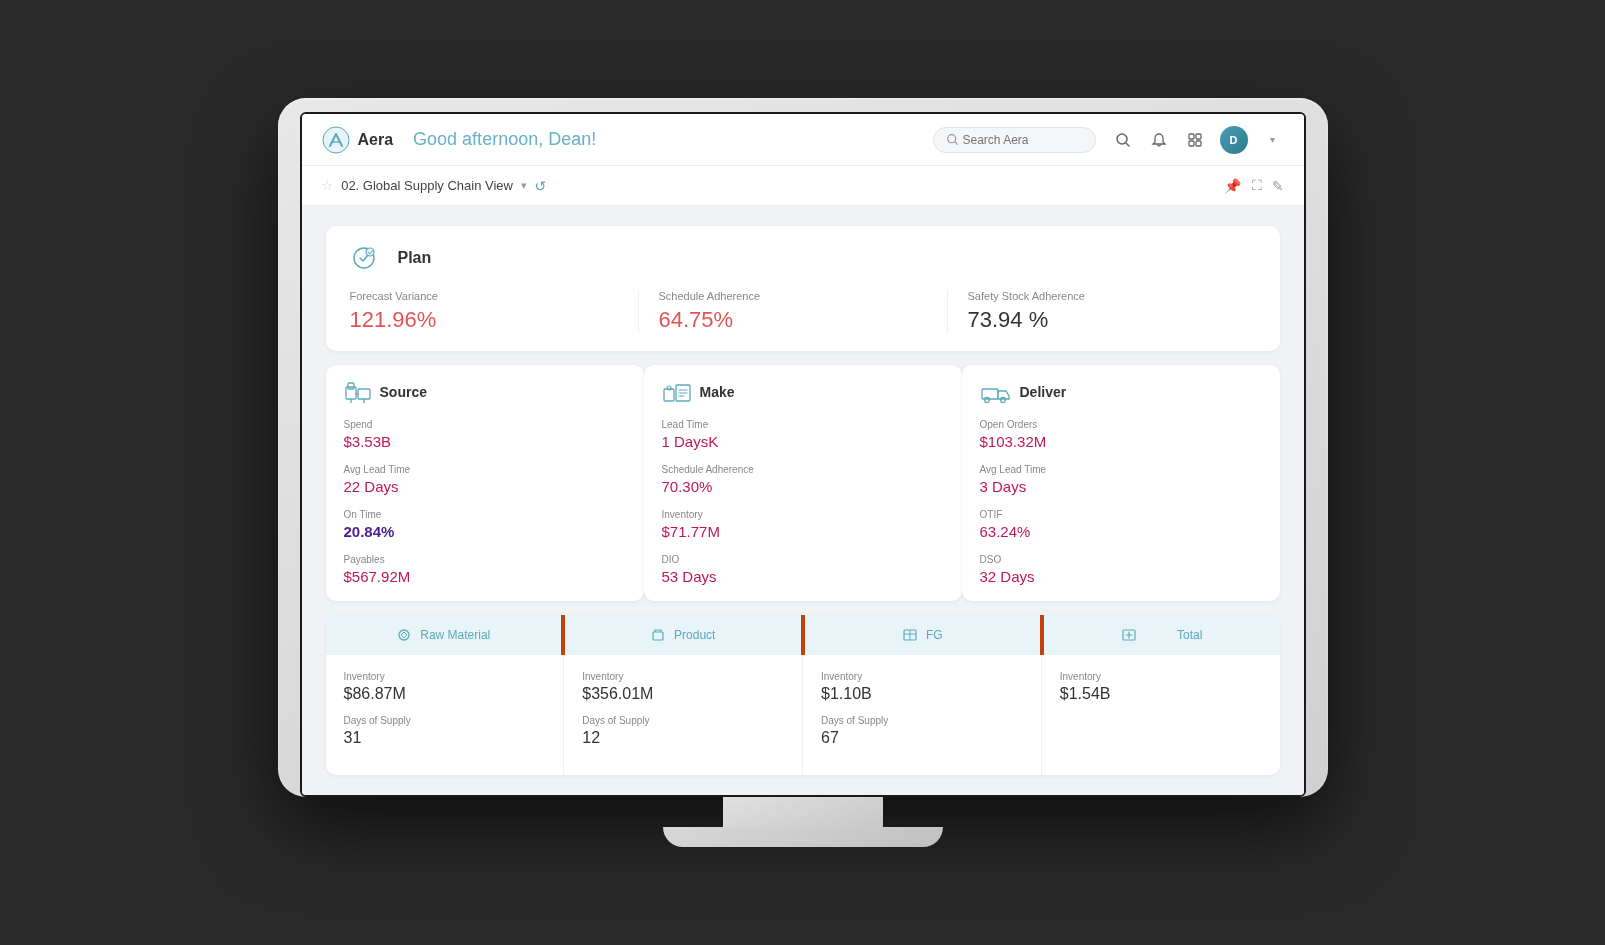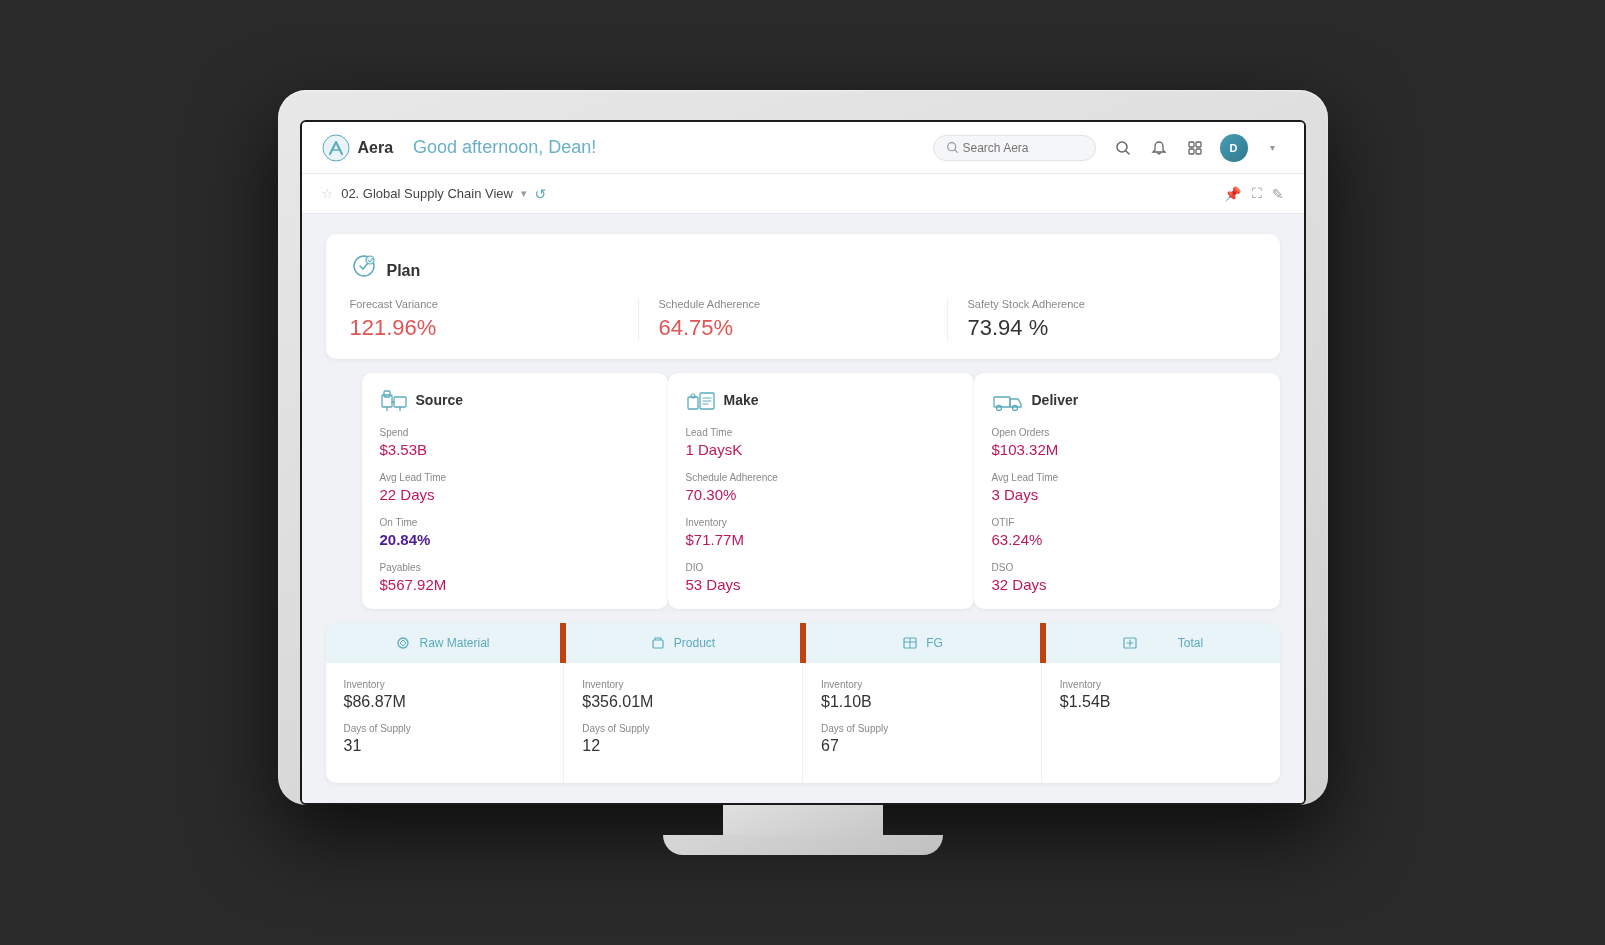--- a/index.html
+++ b/index.html
@@ -9,21 +9,21 @@
       align-items: center;
       justify-content: center;
       min-height: 100vh;
       font-family: -apple-system, BlinkMacSystemFont, 'Segoe UI', sans-serif;
     }
 
     .monitor-outer {
       width: 1050px;
       background: linear-gradient(160deg, #e8e8e8 0%, #d0d0d0 100%);
       border-radius: 28px;
-      padding: 30px 22px 0 22px;
+      padding: 14px 22px 0 22px;
       box-shadow: 0 30px 80px rgba(0,0,0,0.7), inset 0 1px 2px rgba(255,255,255,0.5);
     }
 
     .monitor-screen {
       background: #f0f2f5;
       border-radius: 6px;
       overflow: hidden;
       border: 2px solid #1a1a1a;
     }
 
@@ -167,22 +167,22 @@
     .card {
       background: #ffffff;
       border-radius: 10px;
       padding: 18px 24px;
       margin-bottom: 14px;
       box-shadow: 0 1px 4px rgba(0,0,0,0.06);
     }
 
     .card-header {
       display: flex;
-      align-items: flex-end;
-      gap: 9px;
+      align-items: center;
+      gap: 20px;
       margin-bottom: 18px;
     }
 
     .card-title {
       font-size: 16px;
       font-weight: 600;
       color: #333;
     }
 
     
@@ -218,21 +218,20 @@
     }
 
     .metric-value.red {
       color: #e05555;
     }
 
     
     .smd-row {
       display: flex;
       margin-bottom: 14px;
-      margin-left: 36px;
     }
 
     .smd-card {
       flex: 1;
       background: #ffffff;
       border-radius: 10px;
       padding: 16px 18px;
       box-shadow: 0 1px 4px rgba(0,0,0,0.06);
     }
 
@@ -288,21 +287,21 @@
     .inv-tab {
       flex: 1;
       display: flex;
       align-items: center;
       justify-content: center;
       gap: 8px;
       padding: 12px 16px;
       font-size: 12px;
       font-weight: 500;
       color: #5baabc;
-      border-right: 6px solid #c2410c;
+      border-right: 4px solid #c2410c;
       cursor: pointer;
     }
 
     .inv-tab:last-child {
       border-right: none;
       gap: 40px;
     }
 
     .inventory-metrics-row {
       display: flex;

